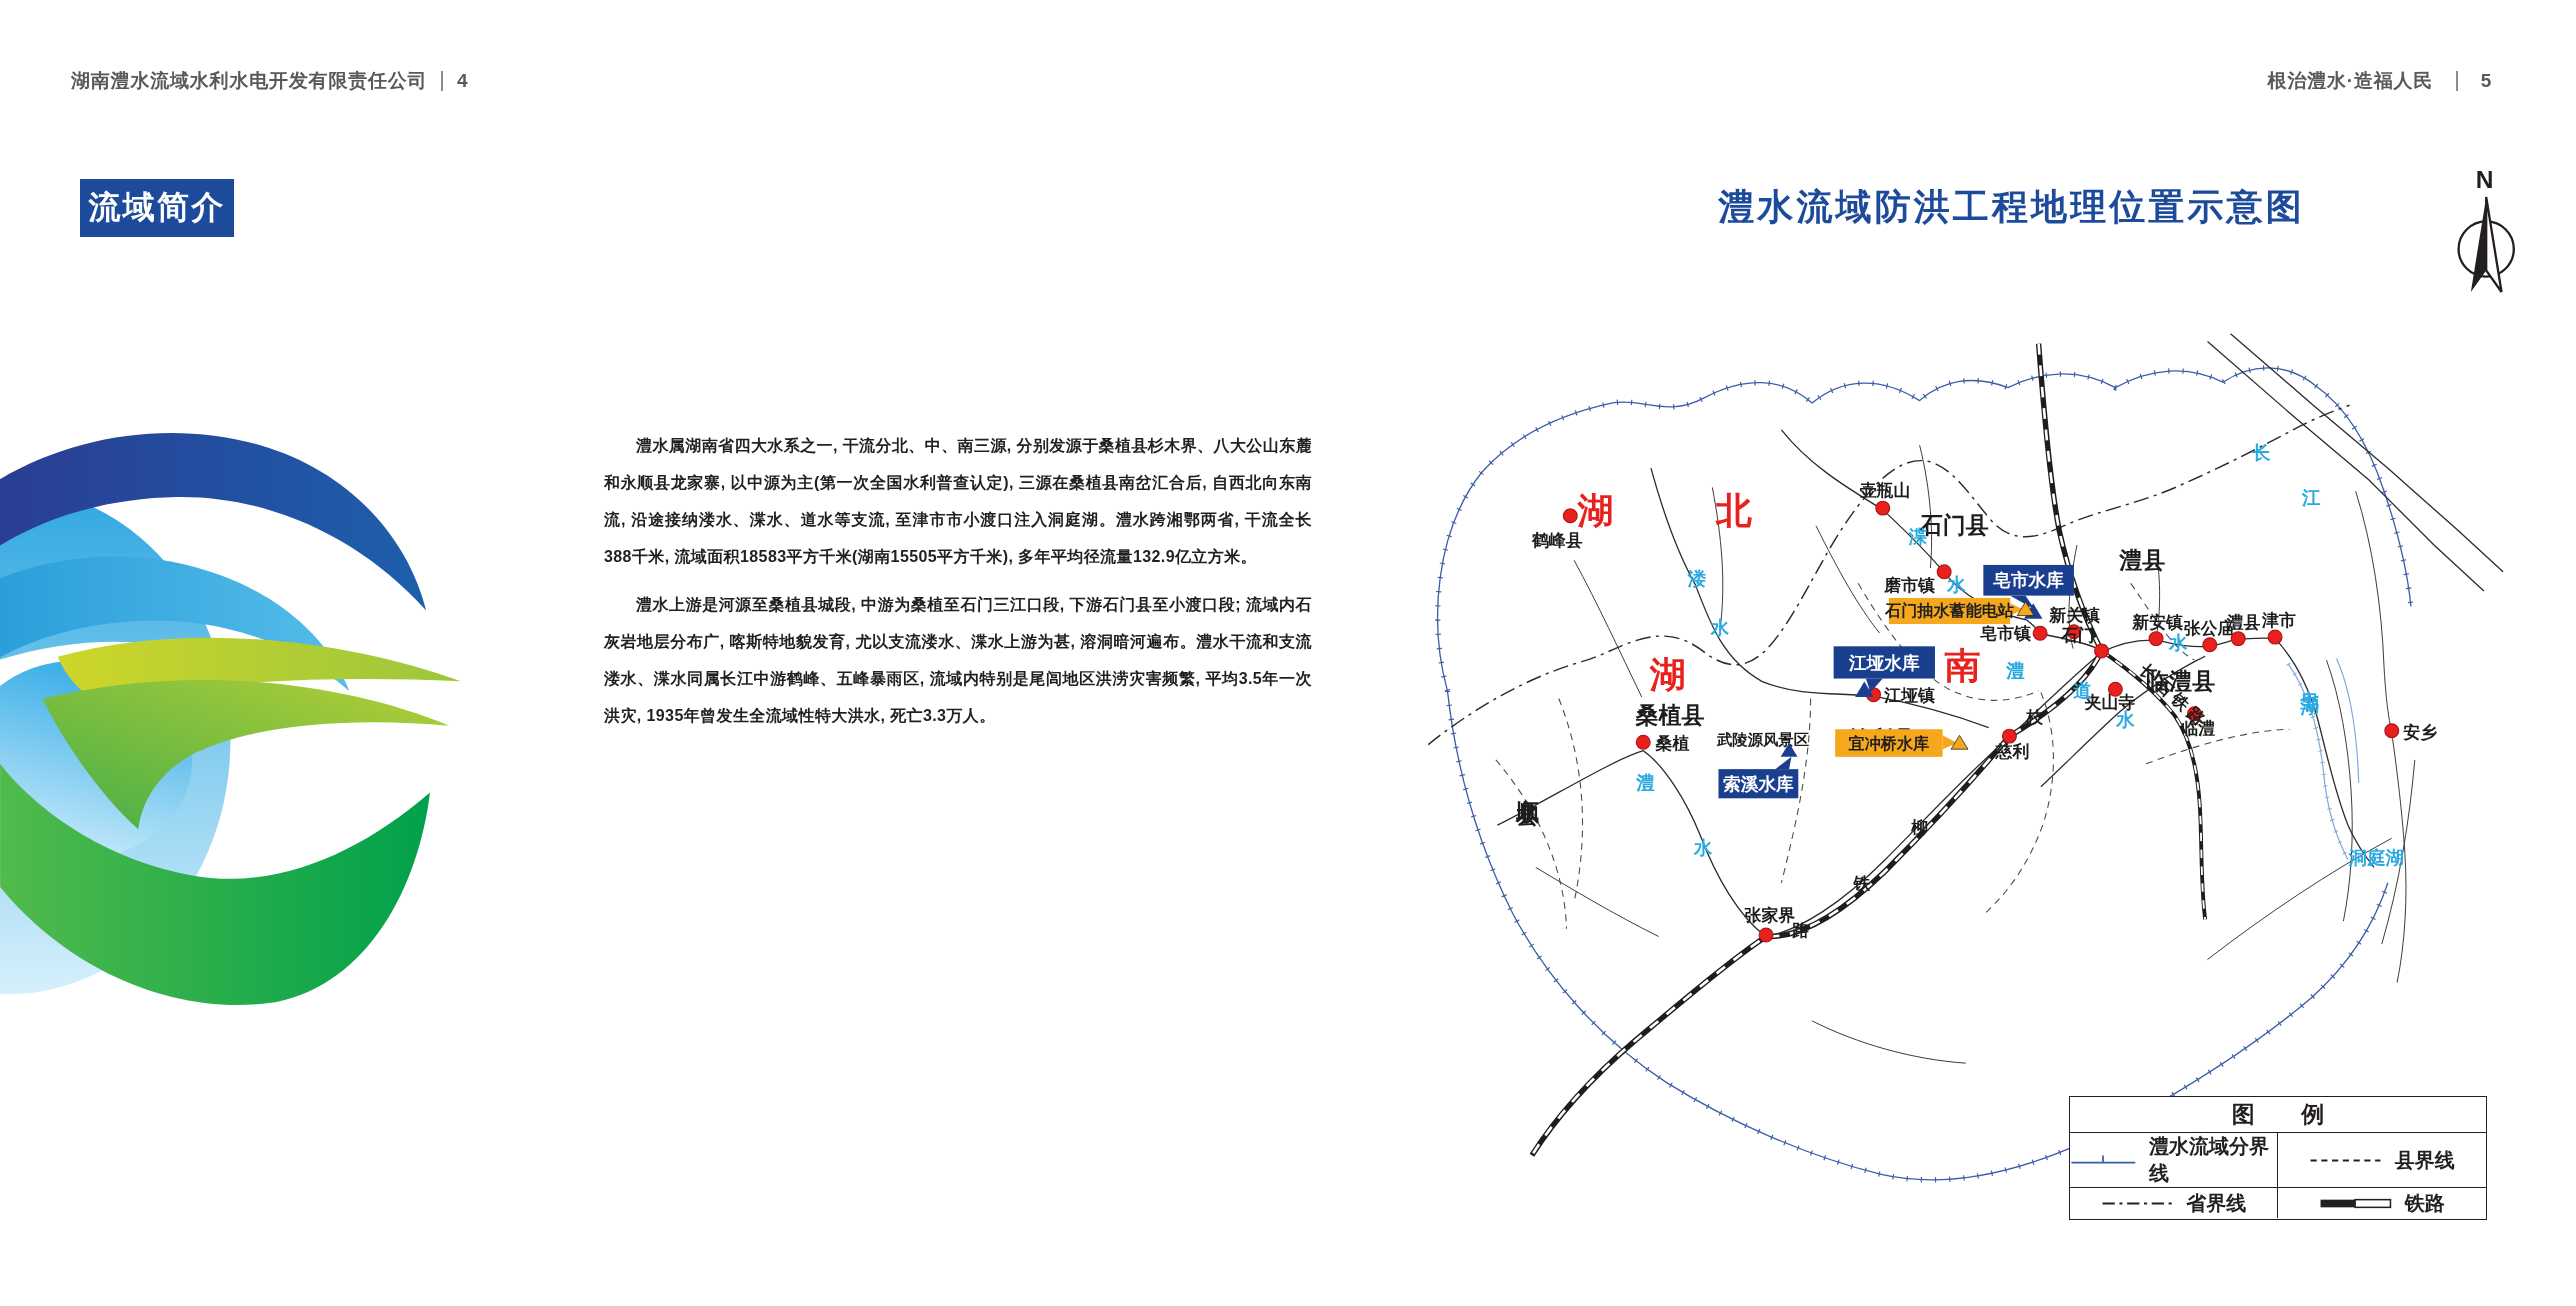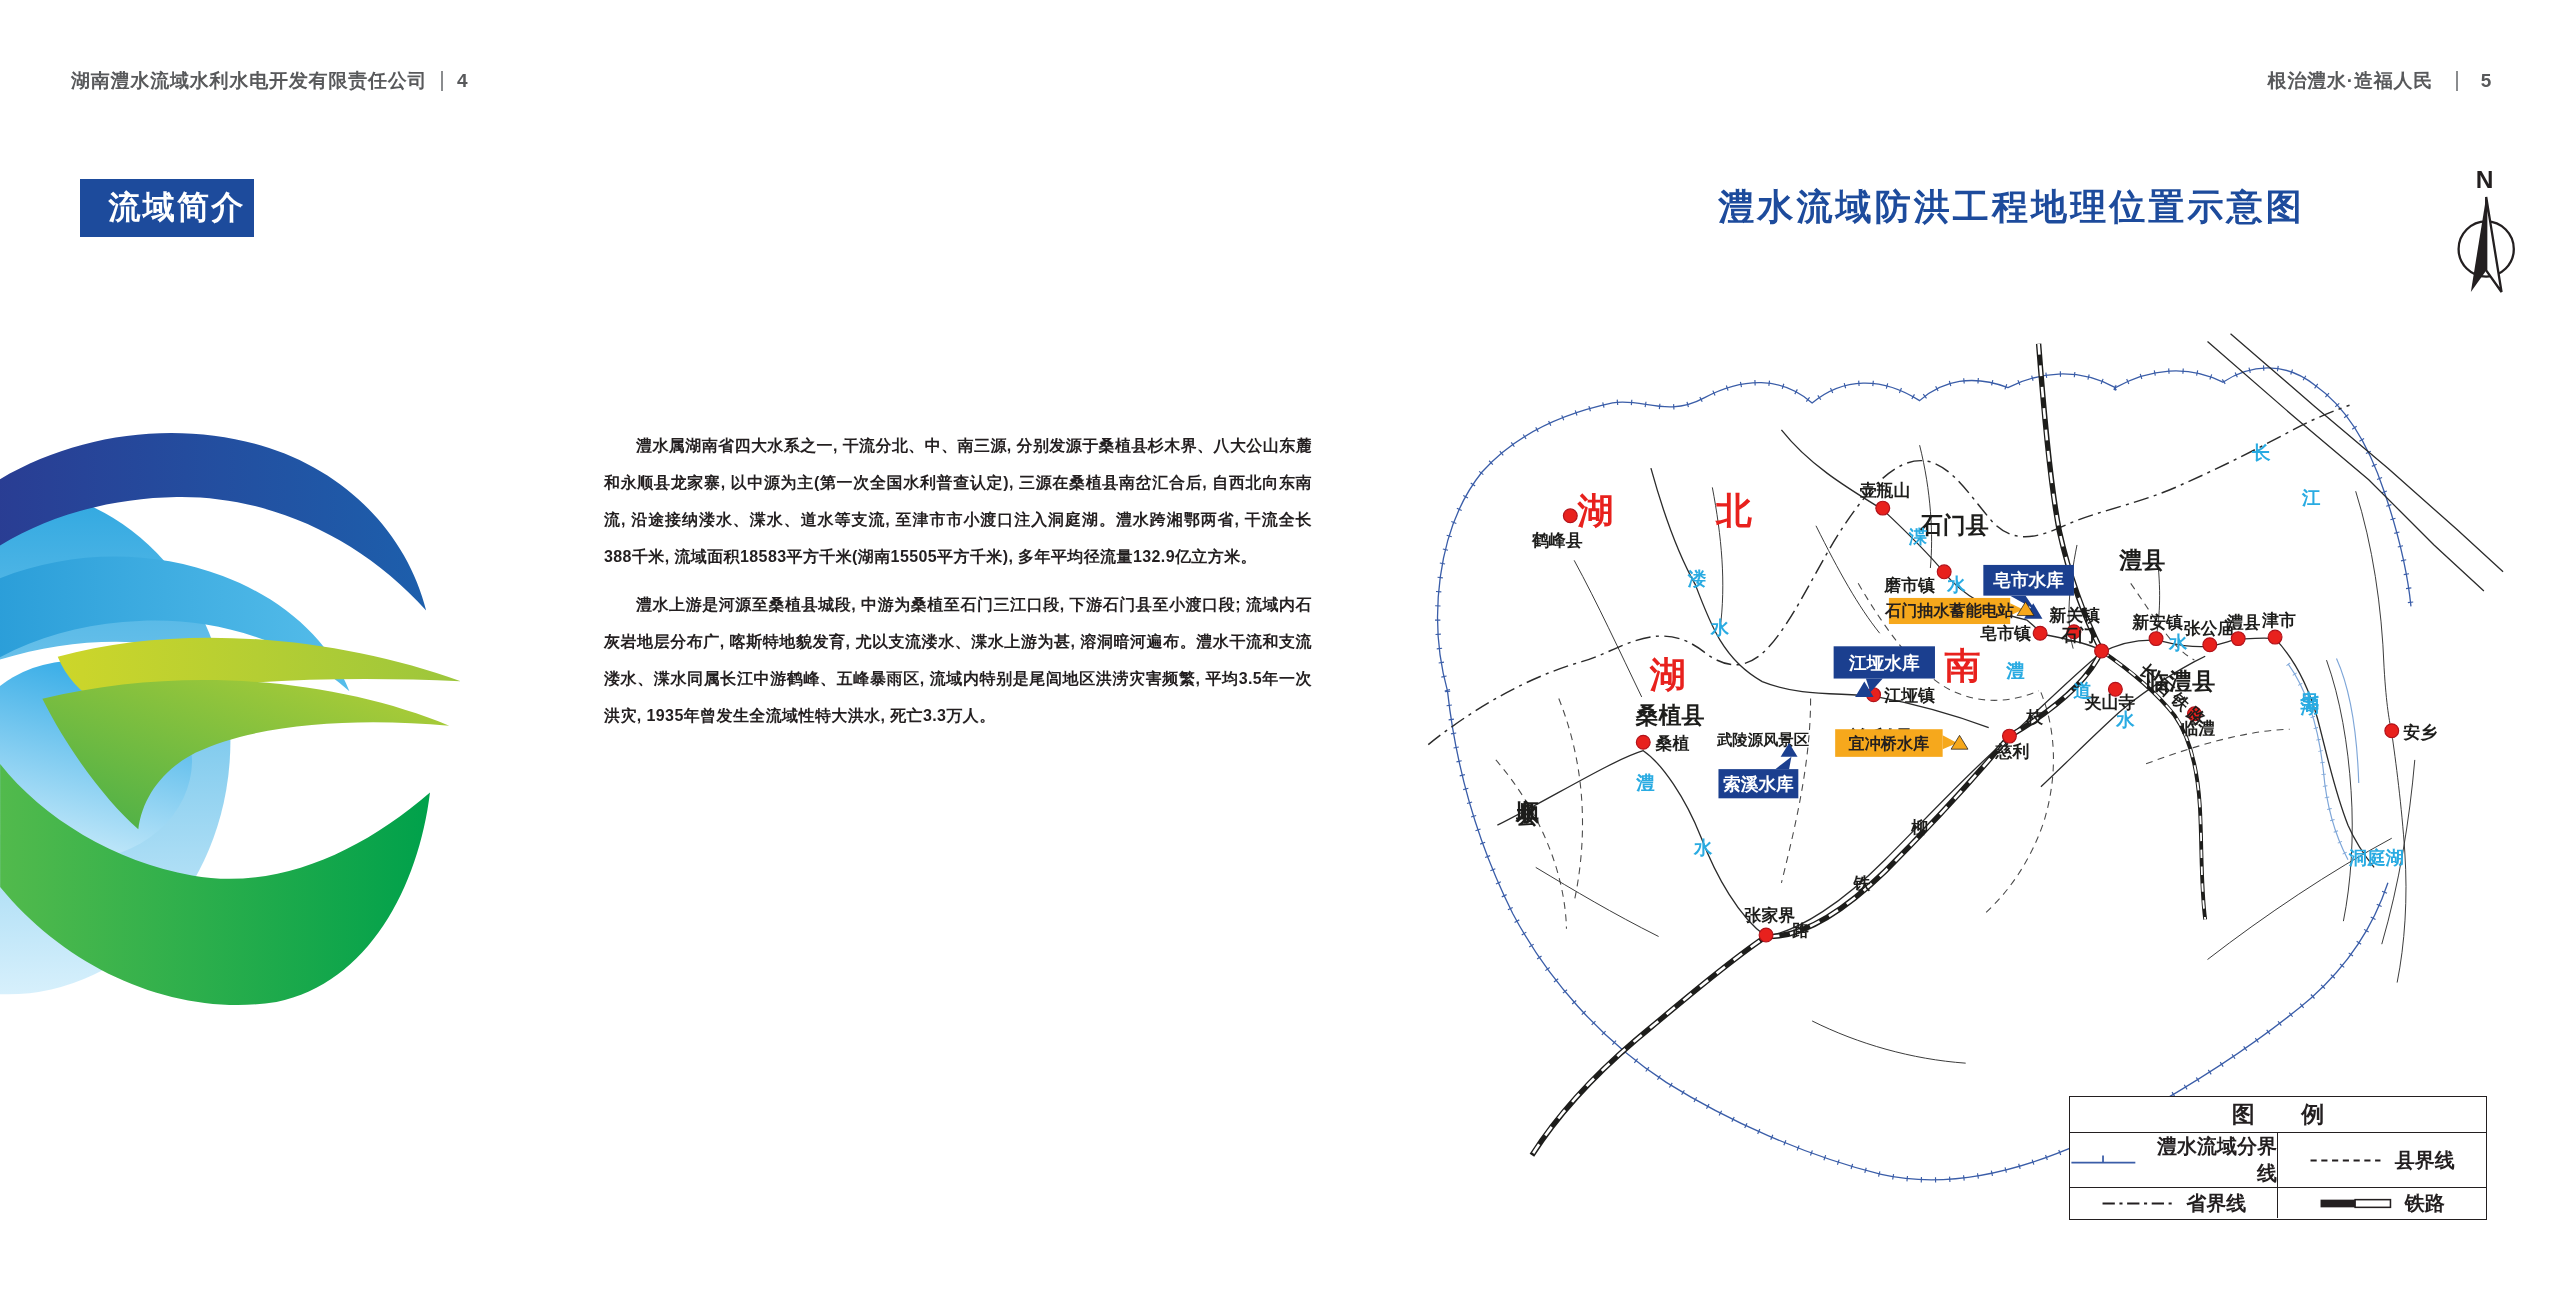--- a/index.html
+++ b/index.html
@@ -8,21 +8,21 @@
     font-family:"Liberation Sans","DejaVu Sans",sans-serif;color:#231f20;
   }
   
   .hdr{position:absolute;top:68px;font-size:19px;font-weight:700;color:#58595b;letter-spacing:0.8px;display:flex;align-items:center;gap:14px;}
   #hdr-left{left:71px;}
   #hdr-right{right:84px;gap:23px;}
   .hdr .divider{display:inline-block;width:1.5px;height:20px;background:#8a8c8e;}
   
   #section-title-box{
     position:absolute;left:80px;top:179px;width:154px;height:58px;background:#1d4b9c;
-    display:flex;align-items:center;justify-content:center;padding-left:20px;
+    display:flex;align-items:center;justify-content:center;
   }
   #section-title-box span{color:#fff;font-size:32px;font-weight:700;letter-spacing:2.3px;}
   #body-text{position:absolute;left:604px;top:427px;width:708px;}
   #body-text p{
     margin:0 0 10.7px 0;font-size:16px;line-height:37px;font-weight:700;color:#231f20;
     text-align:justify;text-indent:2em;letter-spacing:0.4px;
   }
   
   #logo-wrap{position:absolute;left:0;top:411px;width:599px;height:895px;overflow:hidden;}
   
@@ -58,21 +58,21 @@
   .box-blue{fill:#1b3f8f;}
   .box-orange{fill:#f6a81c;}
   .dam-blue{fill:#1b3f8f;}
   .dam-orange{fill:#f6a81c;stroke:#231f20;stroke-width:1;}
   
   #legend{position:absolute;left:2069px;top:1096px;width:418px;height:124px;border:1.9px solid #231f20;background:#fff;box-sizing:border-box;}
   #legend .lg-title{height:35px;border-bottom:1.5px solid #231f20;display:flex;align-items:center;justify-content:center;
     font-size:23px;font-weight:700;letter-spacing:20px;text-indent:20px;text-align:right;}
   #legend .lg-grid{display:grid;grid-template-columns:1fr 1fr;grid-template-rows:1fr 1fr;height:85px;}
   #legend .lg-cell{display:flex;align-items:center;justify-content:center;gap:12.3px;box-sizing:border-box;}
-  #legend .lg-cell:nth-child(1){border-right:1.5px solid #231f20;border-bottom:1.5px solid #231f20;text-align:right;}
+  #legend .lg-cell:nth-child(1){border-right:1.5px solid #231f20;border-bottom:1.5px solid #231f20;}
   #legend .lg-cell:nth-child(2){border-bottom:1.5px solid #231f20;}
   #legend .lg-cell:nth-child(3){border-right:1.5px solid #231f20;}
   #legend .lg-label{font-size:20px;font-weight:700;color:#231f20;}
 </style>
 </head>
 <body>
 
 <div id="spread">
 
   <div id="hdr-left" class="hdr">

